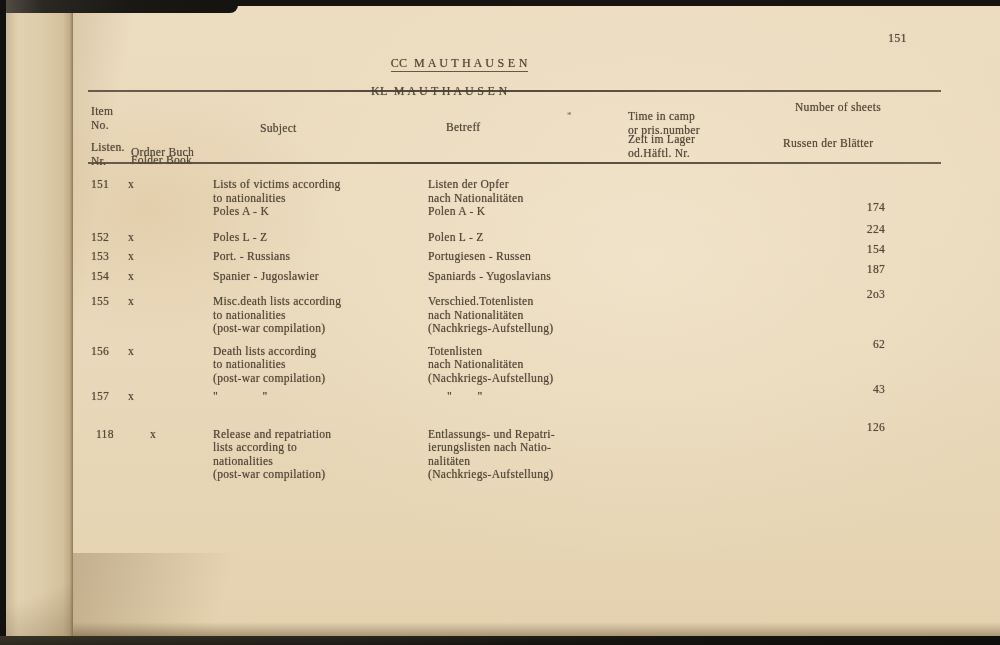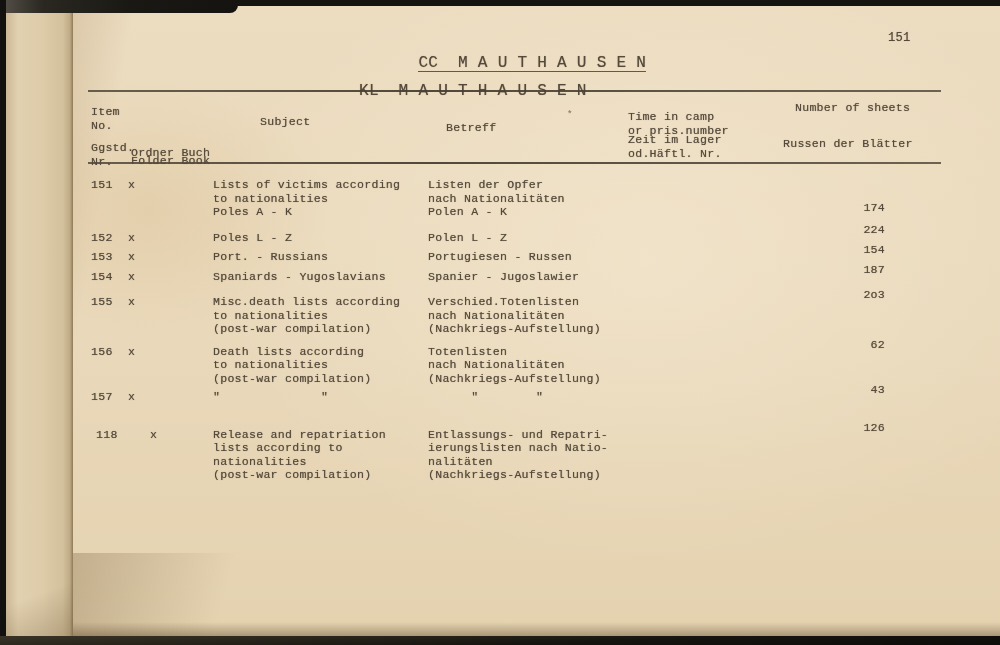--- a/index.html
+++ b/index.html
@@ -2,21 +2,21 @@
 <html><head>
 <meta charset="utf-8">
 <title>Scanned archive page</title>
 <style>
   html,body{margin:0;padding:0;}
   body{
     width:1000px;height:645px;overflow:hidden;
     background:#0d0c0a;
     font-family:"Liberation Mono","DejaVu Sans Mono",monospace;
   }
-  .scene{position:relative;width:1000px;height:645px;}
+  .scene{position:relative;width:1000px;height:645px;font-family:Liberation Serif, serif;}
 
   
   .top-strip{position:absolute;left:0;top:0;width:1000px;height:6px;background:#151411;}
   .top-binding{position:absolute;left:0;top:0;width:238px;height:13px;
     background:linear-gradient(90deg,#57524a 0,#2a2821 18%,#1a1813 55%,#141310 100%);
     border-bottom-right-radius:8px;}
   .left-strip{position:absolute;left:0;top:0;bottom:0;width:6px;background:#121110;}
   .bottom-strip{position:absolute;left:0;bottom:0;width:1000px;height:9px;
     background:linear-gradient(178deg,#3a3427 0,#16140f 60%,#0d0c0a 100%);}
 
@@ -45,35 +45,35 @@
   .fold-shadow{position:absolute;left:0;bottom:0;width:250px;height:85px;
     background:linear-gradient(105deg,rgba(130,105,70,.35) 0,rgba(130,105,70,0) 60%);}
 
   
   .tw{white-space:pre;letter-spacing:.3px;
     text-shadow:0 0 1px rgba(84,73,58,.45), .3px .3px 0 rgba(84,73,58,.25);}
   .abs{position:absolute;}
 
   .page-number{left:815px;top:25px;font-size:12px;}
 
-  .title-wrap{left:286px;top:37px;text-align:left;font-size:16px;line-height:13.5px;}
+  .title-wrap{left:298px;top:37px;text-align:left;font-size:12px;line-height:13.5px;}
   .title-line1{display:inline-block;border-bottom:1.5px solid rgba(74,66,52,.85);
     padding-bottom:.5px;}
 
   .rule{position:absolute;left:15px;width:853px;height:2px;
     background:linear-gradient(90deg,rgba(72,64,51,.8),rgba(72,64,51,.95) 40%,rgba(72,64,51,.78));}
   .rule-top{top:84px;}
   .rule-bottom{top:156px;}
 
   .hdr{font-size:11.5px;line-height:13.5px;}
   .hdr-item-en{left:18px;top:99px;}
   .hdr-folder-en{left:58px;top:105px;margin-top:43px;}
   .hdr-item-de{left:18px;top:135px;}
   .hdr-folder-de{left:58px;top:140px;}
-  .hdr-subject{left:187px;top:109px;text-align:right;}
+  .hdr-subject{left:187px;top:116px;text-align:right;}
   .hdr-betreff{left:373px;top:115px;}
   .stray-mark{left:494px;top:104px;font-size:9px;opacity:.65;}
   .hdr-time-en{left:555px;top:104px;}
   .hdr-time-de{left:555px;top:127px;}
   .hdr-sheets-en{left:722px;top:89px;margin-top:6px;}
   .hdr-sheets-de{left:710px;top:131px;}
 
   
   .rows{position:absolute;left:0;top:172px;width:930px;}
   .row{display:grid;grid-template-columns:37px 85px 215px 195px 150px 112px;
@@ -107,21 +107,21 @@
       <div class="title-line1">CC  M A U T H A U S E N</div>
       <div>KL  M A U T H A U S E N</div>
     </div>
 
     <div class="rule rule-top"></div>
     <div class="rule rule-bottom"></div>
 
     <div class="abs tw hdr hdr-item-en">Item
 No.</div>
     <div class="abs tw hdr hdr-folder-en">Folder Book</div>
-    <div class="abs tw hdr hdr-item-de">Ggstd.
+    <div class="abs tw hdr hdr-item-de">Listen.
 Nr.</div>
     <div class="abs tw hdr hdr-folder-de">Ordner Buch</div>
     <div class="abs tw hdr hdr-subject">Subject</div>
     <div class="abs tw hdr hdr-betreff">Betreff</div>
     <div class="abs tw stray-mark">*</div>
     <div class="abs tw hdr hdr-time-en">Time in camp
 or pris.number</div>
     <div class="abs tw hdr hdr-time-de">Zeit im Lager
 od.Häftl. Nr.</div>
     <div class="abs tw hdr hdr-sheets-en">Number of sheets</div>
@@ -155,22 +155,22 @@
     <div class="cell folder">x</div>
     <div class="cell subject">Port. - Russians</div>
     <div class="cell betreff">Portugiesen - Russen</div>
     <div class="cell time"></div>
     <div class="cell sheets">154</div>
   </div>
 
   <div class="row">
     <div class="cell item">154</div>
     <div class="cell folder">x</div>
+    <div class="cell betreff">Spanier - Jugoslawier</div>
     <div class="cell subject">Spaniards - Yugoslavians</div>
-    <div class="cell betreff">Spanier - Jugoslawier</div>
     <div class="cell time"></div>
     <div class="cell sheets">187</div>
   </div>
 
   <div class="row">
     <div class="cell item">155</div>
     <div class="cell folder">x</div>
     <div class="cell subject">Misc.death lists according
 to nationalities
 (post-war compilation)</div>

